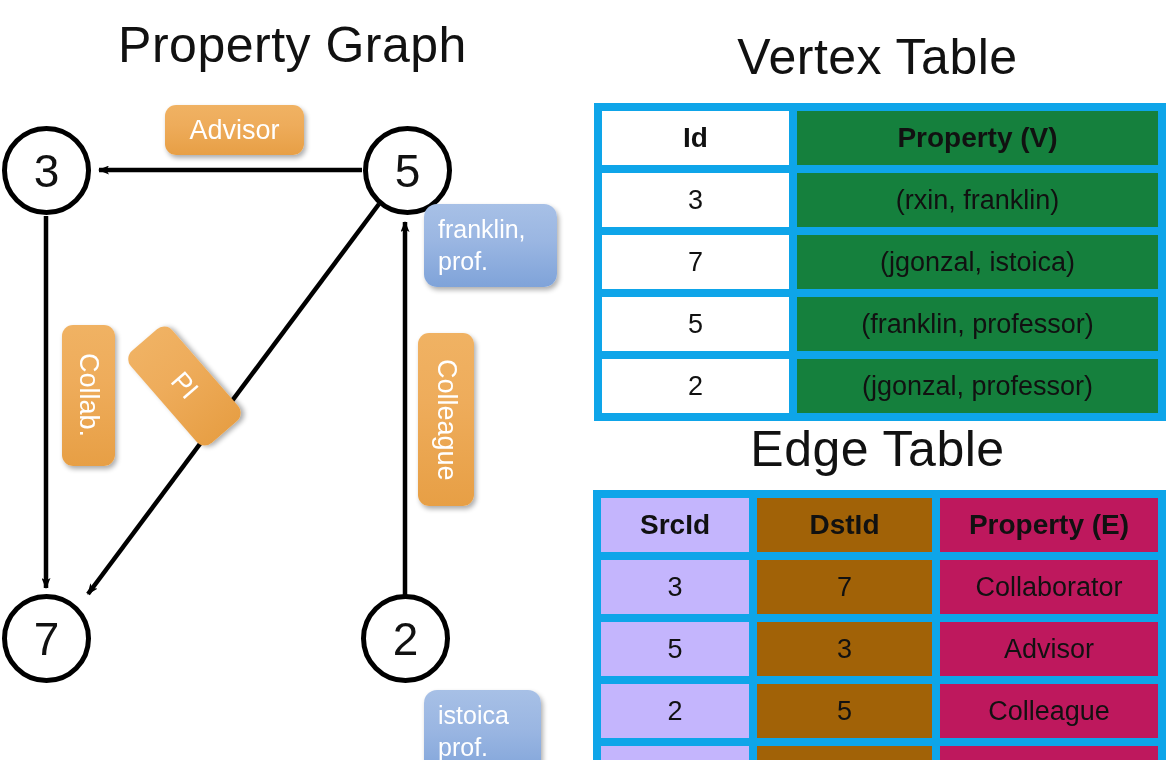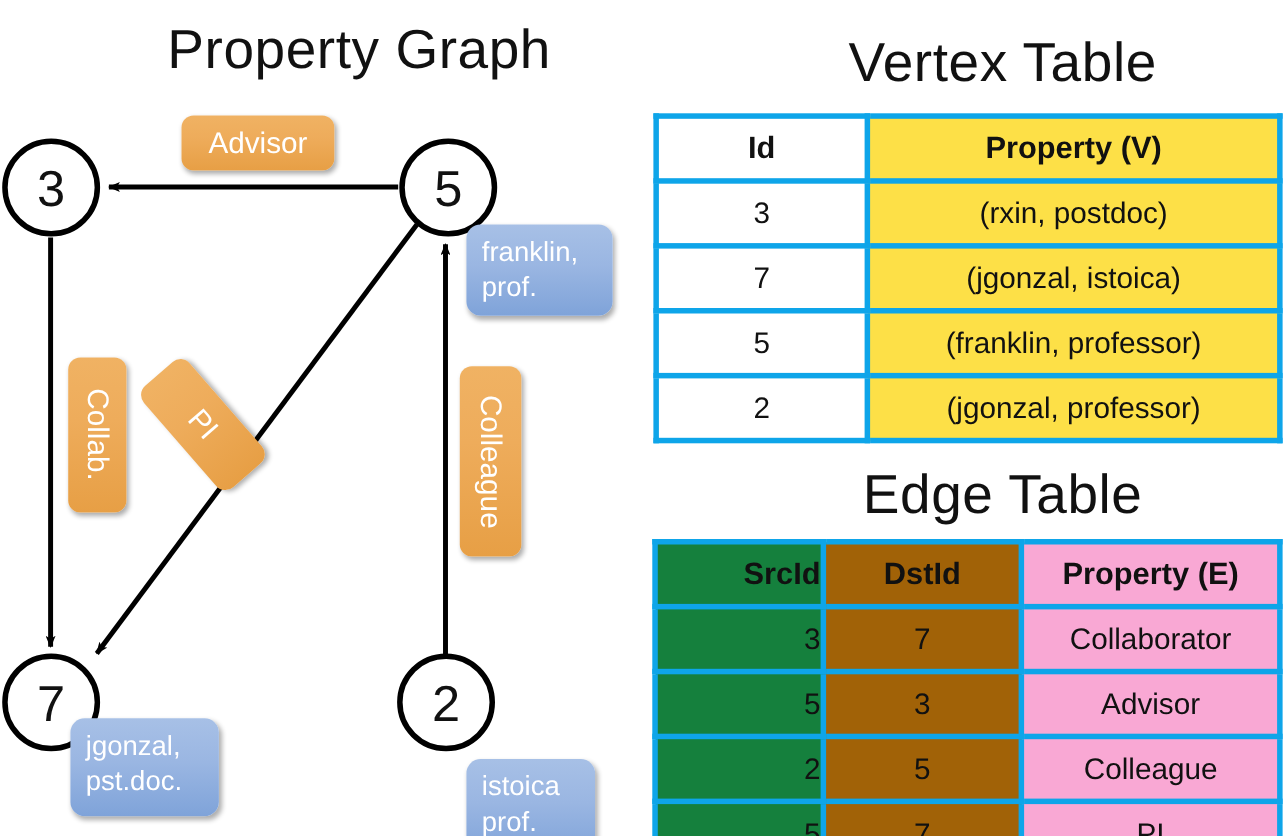--- a/index.html
+++ b/index.html
@@ -18,21 +18,20 @@
   
   .section-title {
     position: absolute;
     font-family: "Liberation Sans", sans-serif;
     font-weight: 400;
     font-size: 50px;
     line-height: 1;
     color: #111;
     letter-spacing: 0.5px;
     white-space: nowrap;
-    margin-left: 34px;
   }
   #title-property-graph { left: 0;   top: 20px; width: 585px; text-align: center; }
   #title-vertex-table   { left: 585px; top: 32px; width: 585px; text-align: center; }
   #title-edge-table     { left: 585px; top: 424px; width: 585px; text-align: center; }
 
   
   #graph-area {
     left: 0; top: 0; width: 585px; height: 760px;
   }
   #graph-svg { position: absolute; left: 0; top: 0; }
@@ -85,38 +84,38 @@
   .edge-label.vert-cw   { writing-mode: vertical-rl; text-orientation: mixed; }
 
   
   table.grid {
     position: absolute;
     border-collapse: collapse;
     table-layout: fixed;
     font-family: "Liberation Sans", sans-serif;
   }
   table.grid td, table.grid th {
-    border: 5px solid #0ea5e9;
+    border: 8px solid #0ea5e9;
     text-align: center;
     font-weight: normal;
     font-size: 27px;
     color: #111;
     padding: 0;
     height: 54px;
   }
   table.grid th { font-weight: bold; font-size: 28px; }
 
   #vertex-table { left: 594px; top: 103px; width: 572px; }
   #vertex-table .col-id   { width: 187px; background: #ffffff; }
-  #vertex-table .col-prop { background: #fde047; }
+  #vertex-table .col-prop { background: #15803d; }
 
   #edge-table { left: 593px; top: 490px; width: 573px; }
-  #edge-table .col-src  { width: 148px; background: #15803d; text-align: right; }
+  #edge-table .col-src  { width: 148px; background: #c4b5fd; }
   #edge-table .col-dst  { width: 175px; background: #a16207; }
-  #edge-table .col-prop { background: #f9a8d4; }
+  #edge-table .col-prop { background: #be185d; }
 </style>
 </head>
 <body>
 
 <div class="section-title" id="title-property-graph">Property Graph</div>
 
 <div class="section-title" id="title-vertex-table">Vertex Table</div>
 
 <div class="section-title" id="title-edge-table">Edge Table</div>
 
@@ -150,24 +149,20 @@
   <div class="node-circle" style="left:361px; top:594px; width:89px; height:89px;">
     <span>2</span>
   </div>
 
 
   <div class="prop-box" style="left:424px; top:188px; width:133px; height:83px;margin-top:16px;">
     <span>franklin,</span>
     <span>prof.</span>
   </div>
 
-  <div class="prop-box" style="left:64px; top:653px; width:135px; height:89px;">
-    <span>jgonzal,</span>
-    <span>pst.doc.</span>
-  </div>
 
   <div class="prop-box" style="left:424px; top:690px; width:117px; height:88px;">
     <span>istoica</span>
     <span>prof.</span>
   </div>
 
   <div class="edge-label" style="left:165px; top:105px; width:139px; height:50px;">
     <span>Advisor</span>
   </div>
 
@@ -187,21 +182,21 @@
 <table class="grid" id="vertex-table">
   <thead>
     <tr>
       <th class="col-id">Id</th>
       <th class="col-prop">Property (V)</th>
     </tr>
   </thead>
   <tbody>
     <tr>
       <td class="col-id">3</td>
-      <td class="col-prop">(rxin, postdoc)</td>
+      <td class="col-prop">(rxin, franklin)</td>
     </tr>
     <tr>
       <td class="col-id">7</td>
       <td class="col-prop">(jgonzal, istoica)</td>
     </tr>
     <tr>
       <td class="col-id">5</td>
       <td class="col-prop">(franklin, professor)</td>
     </tr>
     <tr>

